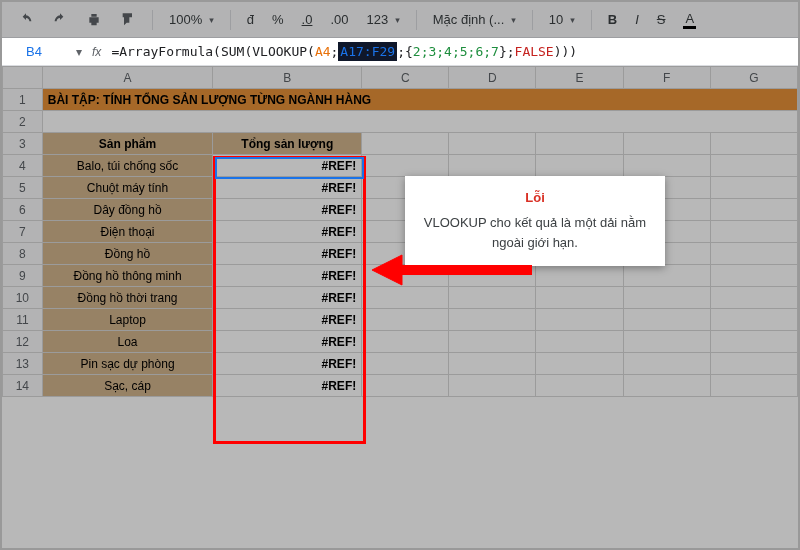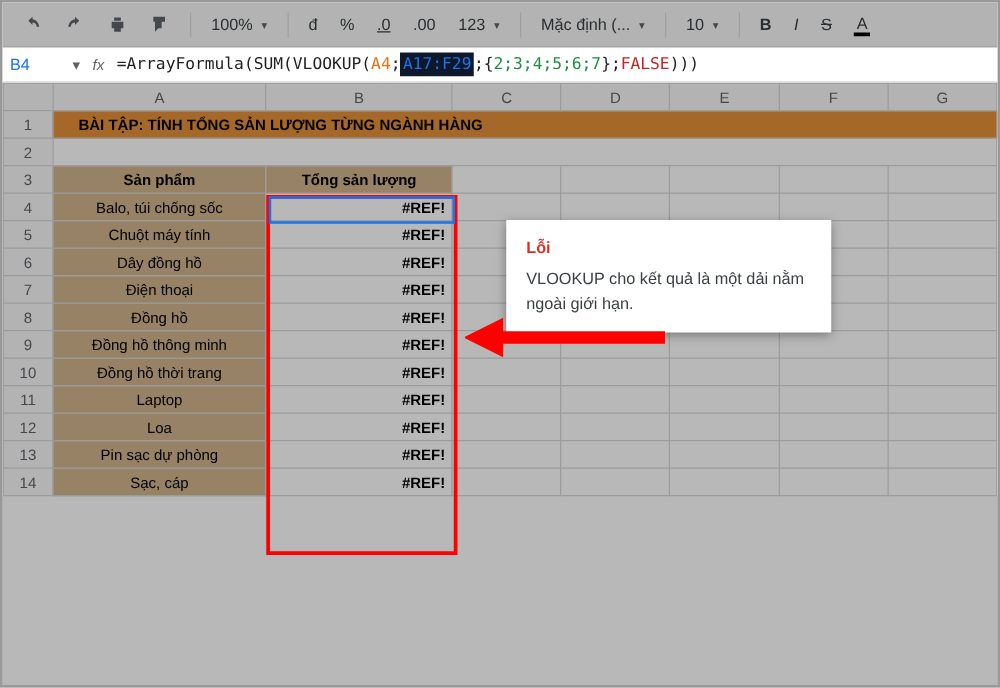--- a/index.html
+++ b/index.html
@@ -3,21 +3,21 @@
 <meta charset="utf-8">
 <style>
   * { box-sizing: border-box; margin: 0; padding: 0; }
   body { font-family: Arial, sans-serif; font-size: 12px; background: #fff; width: 800px; height: 550px; overflow: hidden; position: relative; border: 2px solid #999; }
   .dim-overlay { position: absolute; inset: 0; background: rgba(0,0,0,0.28); z-index: 50; pointer-events: none; }
   .toolbar { height: 36px; background: #f8f9fa; border-bottom: 1px solid #dadce0; display: flex; align-items: center; padding: 16px 10px; gap: 6px; color: #5f6368; position: relative; z-index: 10; }
   .toolbar .sep { width: 1px; height: 20px; background: #dadce0; margin: 0 4px; }
   .toolbar .tb-item { display: inline-flex; align-items: center; gap: 4px; padding: 4px 6px; cursor: pointer; font-size: 13px; color: #3c4043; }
   .toolbar svg { width: 16px; height: 16px; fill: #5f6368; }
   .chev-down::after { content: "▾"; font-size: 9px; margin-left: 3px; color: #5f6368; }
-  .fx-bar { height: 28px; background: #fff; border-bottom: 1px solid #dadce0; display: flex; align-items: center; padding: 0 6px; position: relative; z-index: 60; }
+  .fx-bar { height: 28px; background: #fff; border-bottom: 1px solid #dadce0; display: flex; align-items: center; padding: 0 24px; position: relative; z-index: 60; }
   .cell-ref { width: 50px; color: #1a73e8; font-size: 13px; }
   .fx-icon { font-style: italic; color: #5f6368; margin: 0 10px; cursor: pointer; }
   .fx-content { font-family: "Consolas", monospace; font-size: 13px; flex: 1; position: relative; }
   .fx-dim { position: absolute; inset: -2px -4px; background: rgba(0,0,0,0.28); border-radius: 2px; z-index: -1; }
   .fx-highlight { background: #0f172a; position: relative; z-index: 1; padding: 2px; }
   .fx-content span { position: relative; }
   .c-text { color: #202124; }
   .c-a4 { color: #e8710a; }
   .c-range { color: #1a73e8; }
   .c-arr { color: #1e8e3e; }
@@ -29,21 +29,21 @@
   .sheet th.rowhead { background: #f8f9fa; color: #5f6368; font-weight: normal; text-align: center; width: 40px; }
   .sheet th.corner { background: #f8f9fa; width: 40px; }
   .col-A { width: 172px; }
   .col-B { width: 150px; }
   .col-C { width: 88px; }
   .col-D { width: 88px; }
   .col-E { width: 88px; }
   .col-F { width: 88px; }
   .col-G { width: 88px; }
   td.data { padding: 0 5px; background: #fff; }
-  td.title-cell { background: #e69138; font-weight: bold; padding-left: 20px; }
+  td.title-cell { background: #e69138; font-weight: bold; padding-left: 5px; }
   td.tan { background: #d2b48c; }
   td.tan.hdr { text-align: center; font-weight: bold; }
   td.left { text-align: center; }
   td.ref-err { font-weight: bold; text-align: right; }
   .red-box { position: absolute; border: 3px solid #ff0000; z-index: 70; pointer-events: none; }
   .tooltip { position: absolute; background: #fff; box-shadow: 0 2px 8px rgba(0,0,0,0.35); padding: 14px 16px; z-index: 80; font-size: 13px; width: 260px; }
   .tooltip .err-title { color: #d93025; font-weight: bold; margin-bottom: 8px; }
   .tooltip .err-msg { color: #3c4043; line-height: 1.5; }
   .arrow { position: absolute; z-index: 85; }
   .arrow svg { stroke: #ff0000; fill: #ff0000; }
@@ -263,21 +263,21 @@
 </tbody>
     </table>
 </div>
 
 <div class="dim-overlay"></div>
 
 <div class="red-box" style="top:154px; left:211px; width:153px; height:288px;"></div>
 
 <div class="sel-cell" style="top:155px; left:213px; width:149px; height:22px;"></div>
 
-<div class="tooltip" style="top:174px; left:403px;">
+<div class="tooltip" style="top:174px; left:403px;text-align:center;">
   <div class="err-title">Lỗi</div>
   <div class="err-msg">VLOOKUP cho kết quả là một dải nằm ngoài giới hạn.</div>
 </div>
 
 <div class="arrow" style="top:248px; left:370px;">
   <svg width="170" height="40" viewBox="0 0 170 40">
     <line x1="160" y1="20" x2="20" y2="20" stroke="#ff0000" stroke-width="10"></line>
     <polygon points="0,20 30,5 30,35" fill="#ff0000"></polygon>
   </svg>
 </div>

